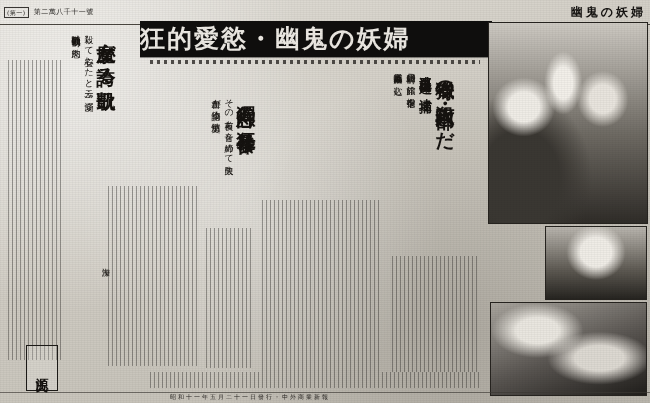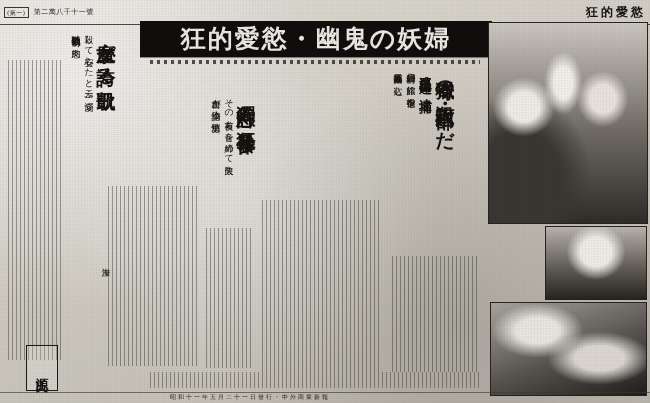--- a/index.html
+++ b/index.html
@@ -74,21 +74,21 @@
   
   #banner {
     position: absolute;
     top: 21px;
     left: 140px;
     width: 352px;
     height: 36px;
     background: #0f0e0d;
     display: flex;
     align-items: center;
-    justify-content: center;
+    justify-content: flex-start;
     box-shadow: 0 1px 0 rgba(0,0,0,.4);
   }
   #banner .btext {
     color: #ece9e3;
     font-family: "DejaVu Serif", serif;
     font-weight: bold;
     font-size: 25px;
     letter-spacing: 2px;
     line-height: 26px;
     white-space: nowrap;
@@ -227,21 +227,21 @@
 </head>
 <body>
 
 <div id="page">
 
   <div id="masthead">
     <div class="m-left">
       <span class="boxed">(第一)</span>
       <span>第二萬八千十一號</span>
     </div>
-    <div class="paper-name">狂的愛慾</div>
+    <div class="paper-name">幽鬼の妖婦</div>
   </div>
 
   <div id="banner">
     <div class="btext">狂的愛慾・幽鬼の妖婦</div>
   </div>
   <div id="bannerrule"></div>
 
   <div class="col" style="left:392px; top:66px;">
     <div class="vgroup">
       <div class="vwrite small">高輪署員踏み込む</div>

